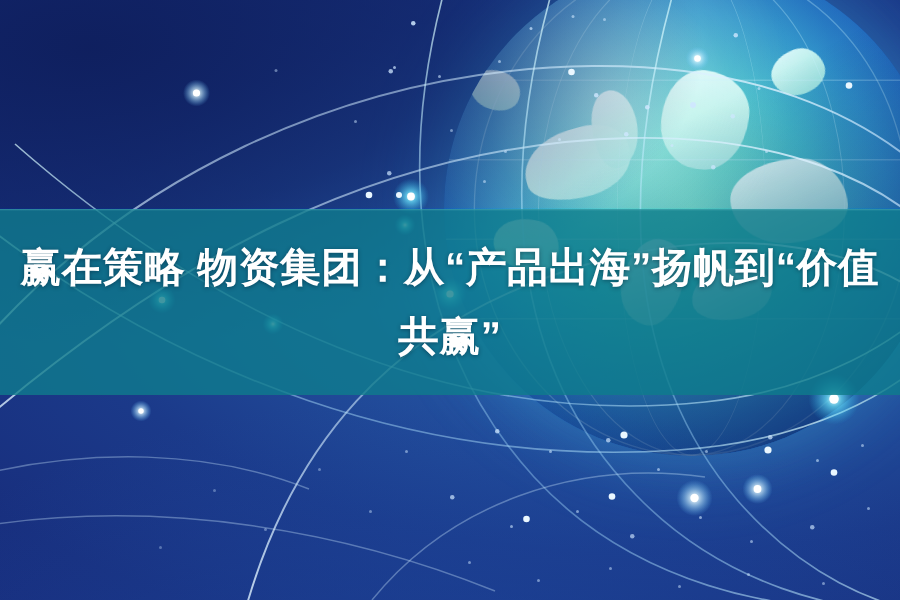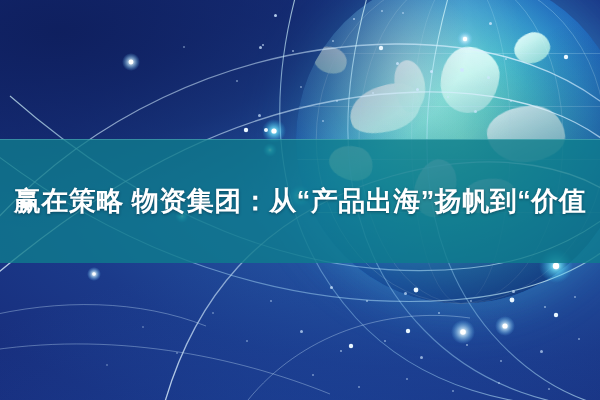--- a/index.html
+++ b/index.html
@@ -286,15 +286,16 @@
     <div class="dot" style="left:142px;top:326px;width:2px;height:2px;opacity:.35"></div>
     <div class="dot" style="left:106px;top:364px;width:2px;height:2px;opacity:.35"></div>
   </div>
 
   <div class="band">
     <div class="band-top"></div>
   </div>
 
   <div class="title">
     <span class="ln1">赢在策略 物资集团：从“产品出海”扬帆到“价值</span>
+    <span class="ln2">共赢”</span>
   </div>
 
 </div>
 
 </body></html>

